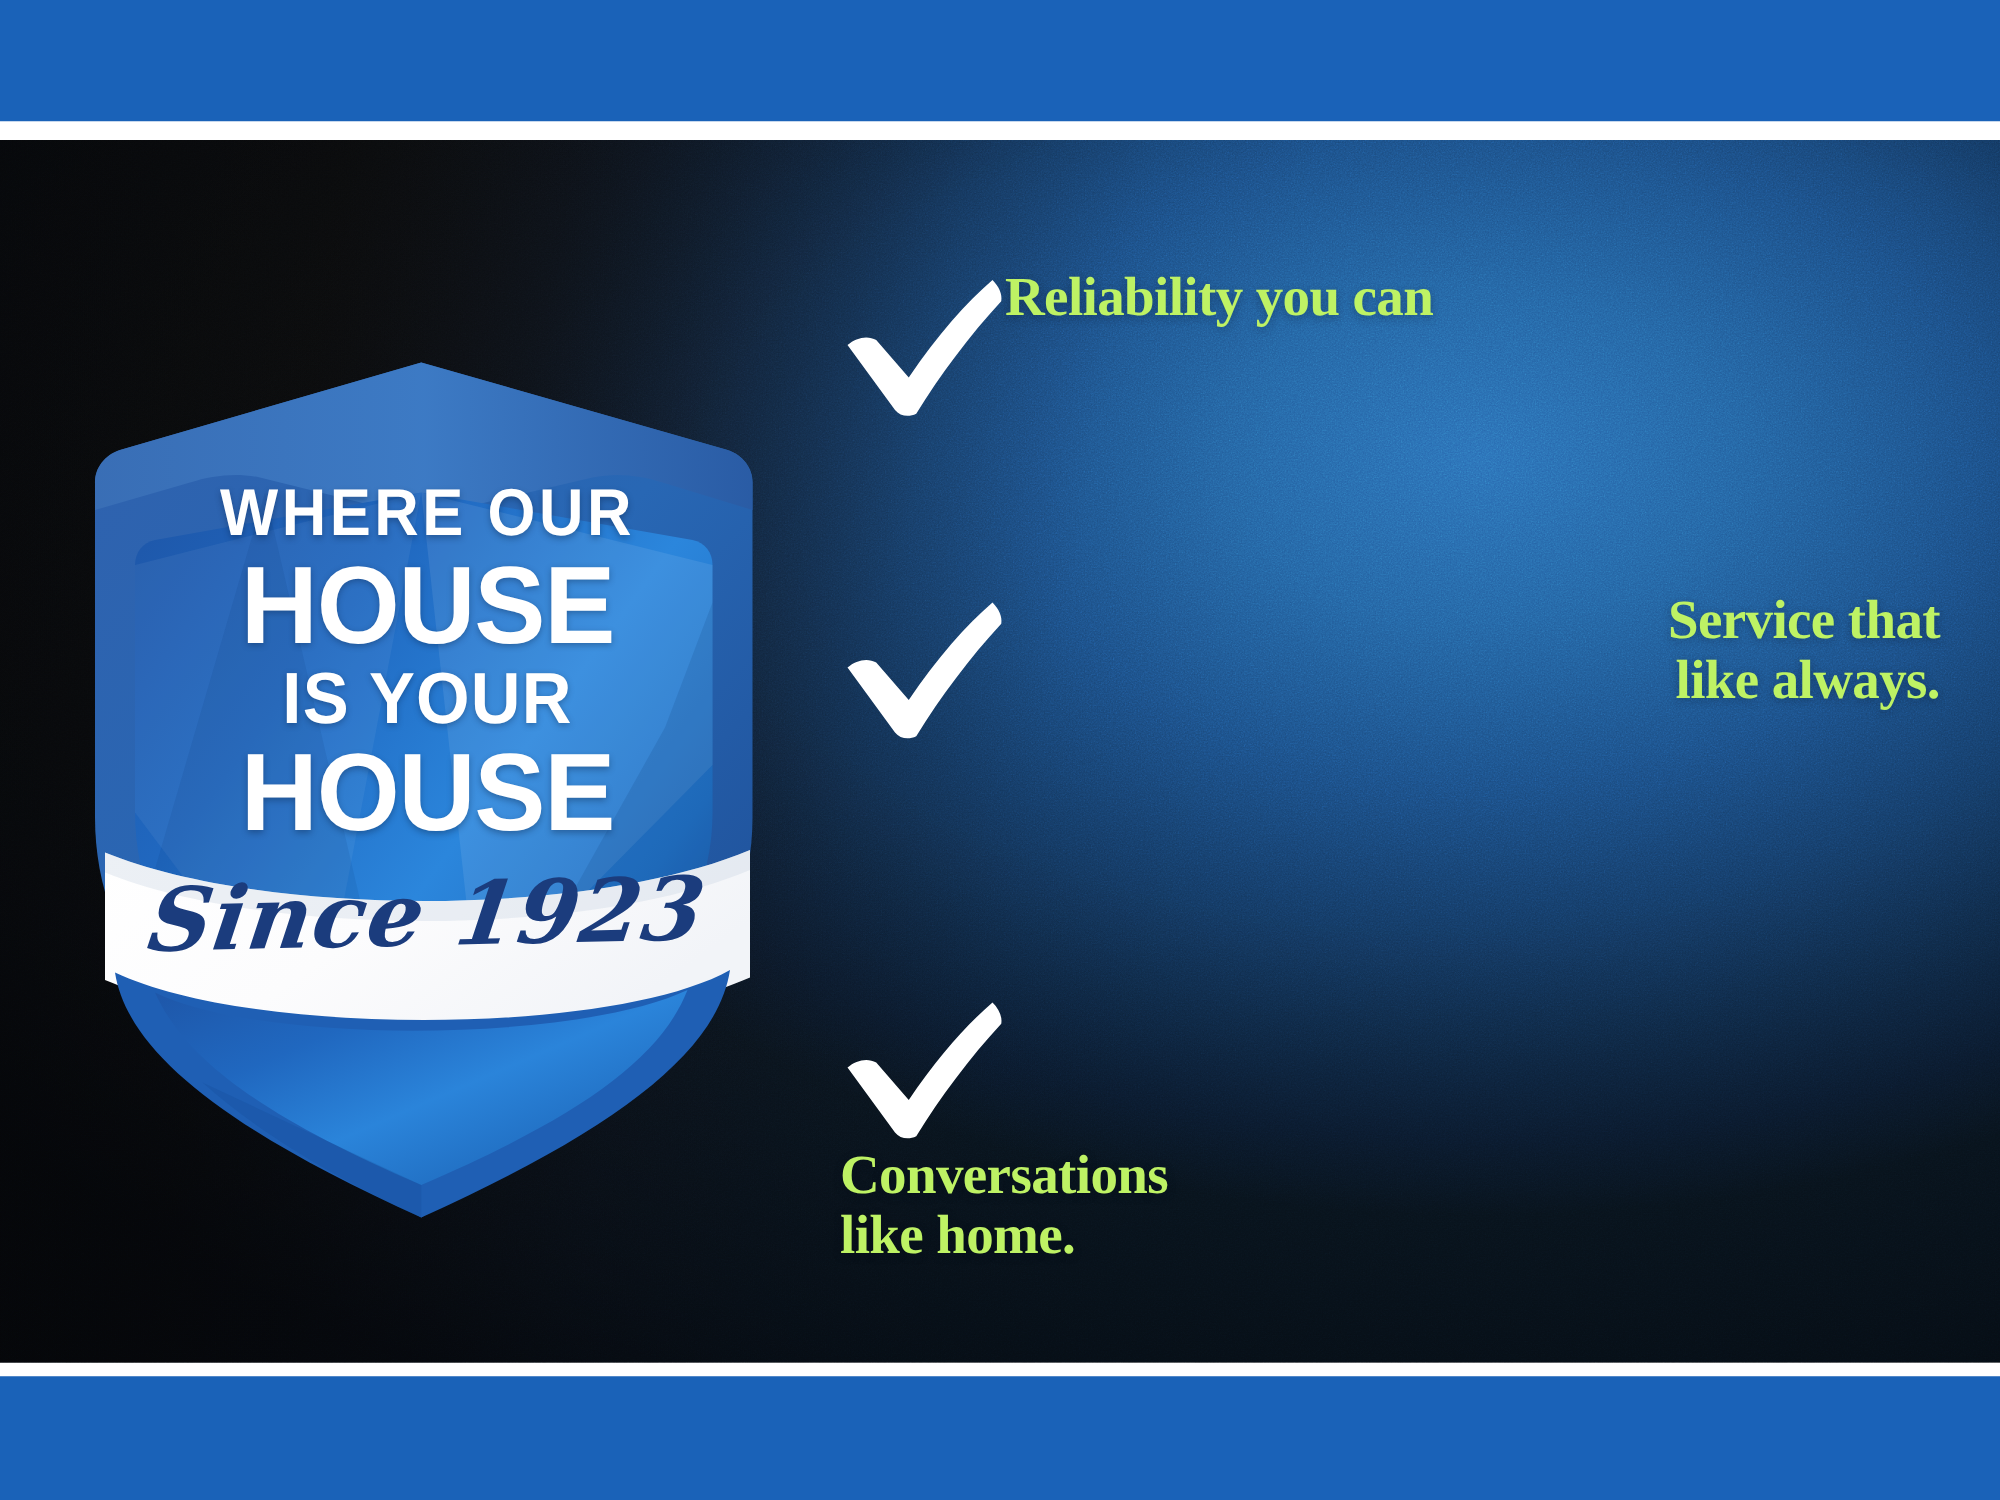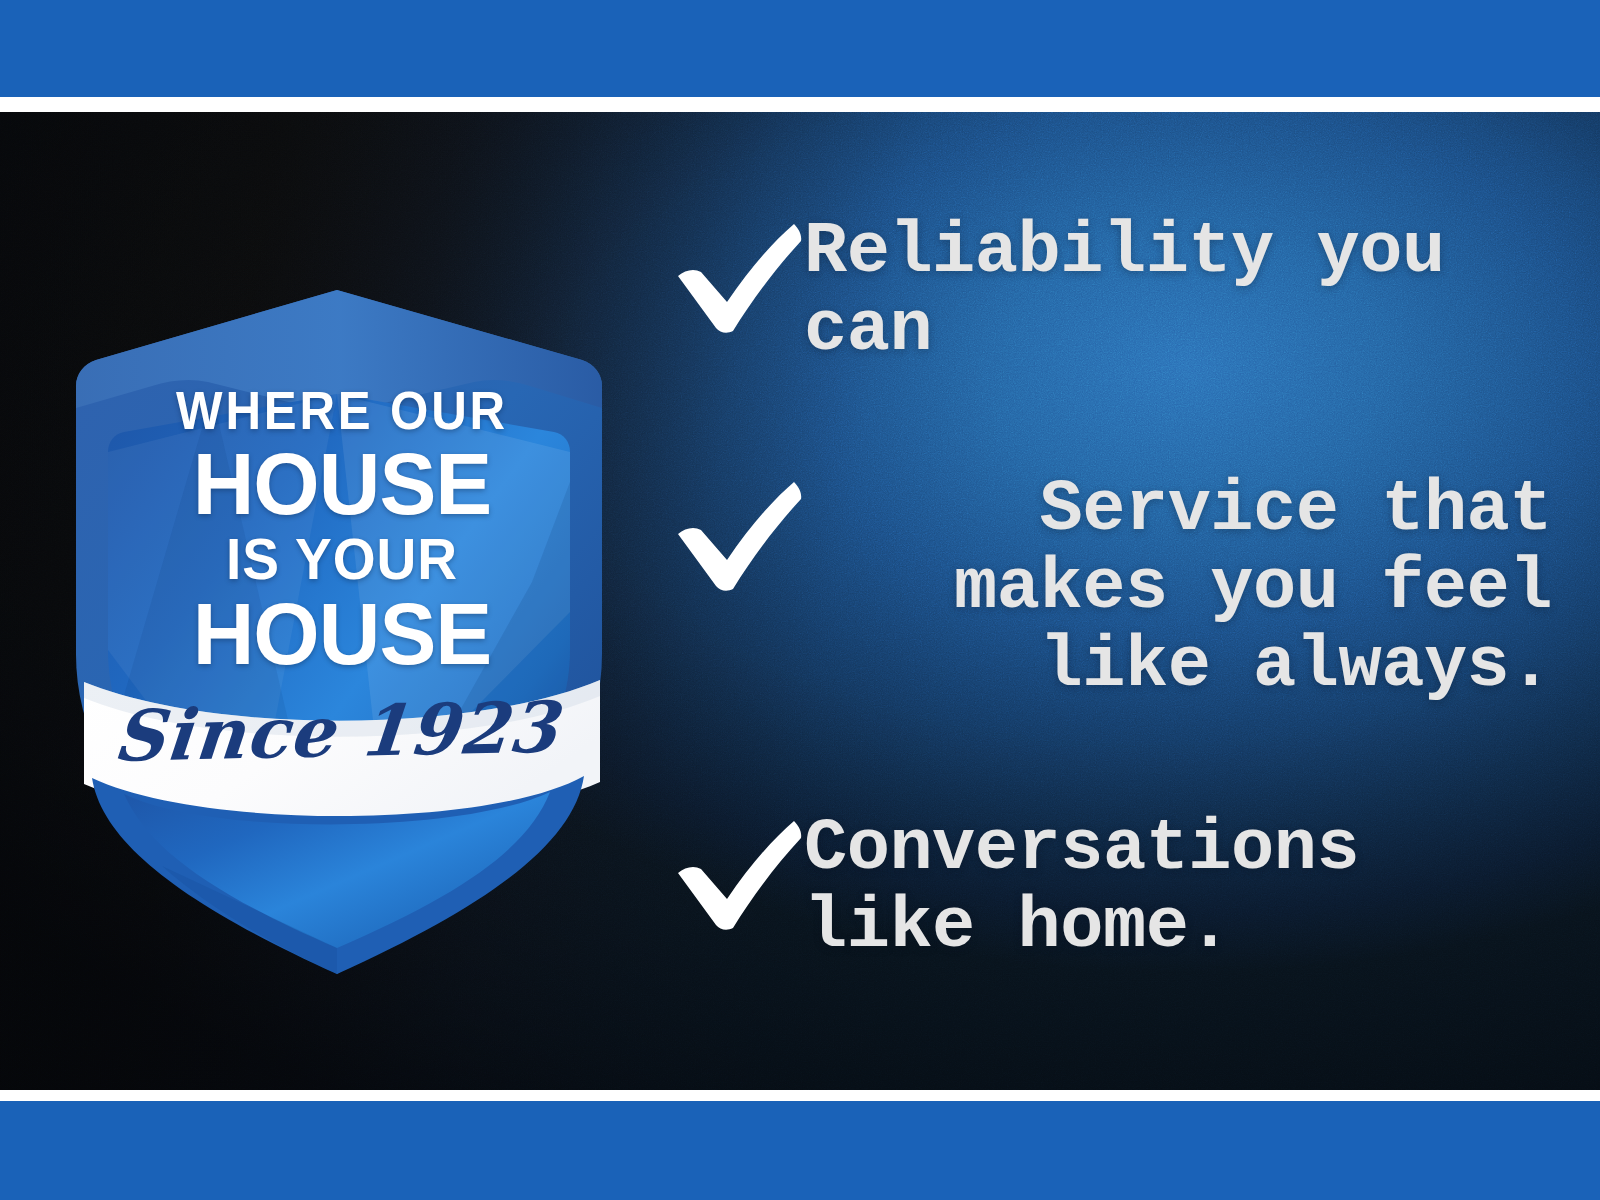--- a/index.html
+++ b/index.html
@@ -134,36 +134,36 @@
   }
   .bullet{
     position:absolute;
     left:0;
     width:880px;
     display:flex;
     align-items:flex-start;
   }
   #bullet-0{ top:0px; }
   #bullet-1{ top:258px;text-align:right; }
-  #bullet-2{ top:597px; }
+  #bullet-2{ top:578px;flex-direction:column; }
 
   .check{
     flex:0 0 auto;
     width:132px;
     height:116px;
     margin-top:8px;
   }
   .check svg{ display:block; width:100%; height:100%; }
 
   .bullet-text{
     flex:1 1 auto;
-    color:#e5e5e5;
-    font-family:Liberation Mono, monospace;
+    color:#bef264;
+    font-family:Liberation Serif, serif;
     font-weight:bold;
-    font-size:72px;
+    font-size:44px;
     line-height:1.08;
     letter-spacing:-.5px;
     padding-top:2px;
     text-shadow:0 2px 8px rgba(4,14,28,.30);
   }
   .bullet-text .ln{ display:block; }
 </style>
 </head>
 <body>
 
@@ -298,21 +298,20 @@
       <div class="bullet" id="bullet-1">
         <div class="check">
           <svg viewBox="0 0 132 116" xmlns="http://www.w3.org/2000/svg" aria-hidden="true">
             <path d="M6,56 C13,50 22,48 29,52 L55,82 C78,48 101,22 122,4
                      C127,9 130,15 129,21 C104,48 80,80 61,111
                      C55,114 48,113 44,108 Z" fill="#ffffff"></path>
           </svg>
         </div>
         <div class="bullet-text">
           <span class="ln">Service that</span>
-          <span class="ln">makes you feel</span>
           <span class="ln">like always.</span>
         </div>
       </div>
 
       <div class="bullet" id="bullet-2">
         <div class="check">
           <svg viewBox="0 0 132 116" xmlns="http://www.w3.org/2000/svg" aria-hidden="true">
             <path d="M6,56 C13,50 22,48 29,52 L55,82 C78,48 101,22 122,4
                      C127,9 130,15 129,21 C104,48 80,80 61,111
                      C55,114 48,113 44,108 Z" fill="#ffffff"></path>

